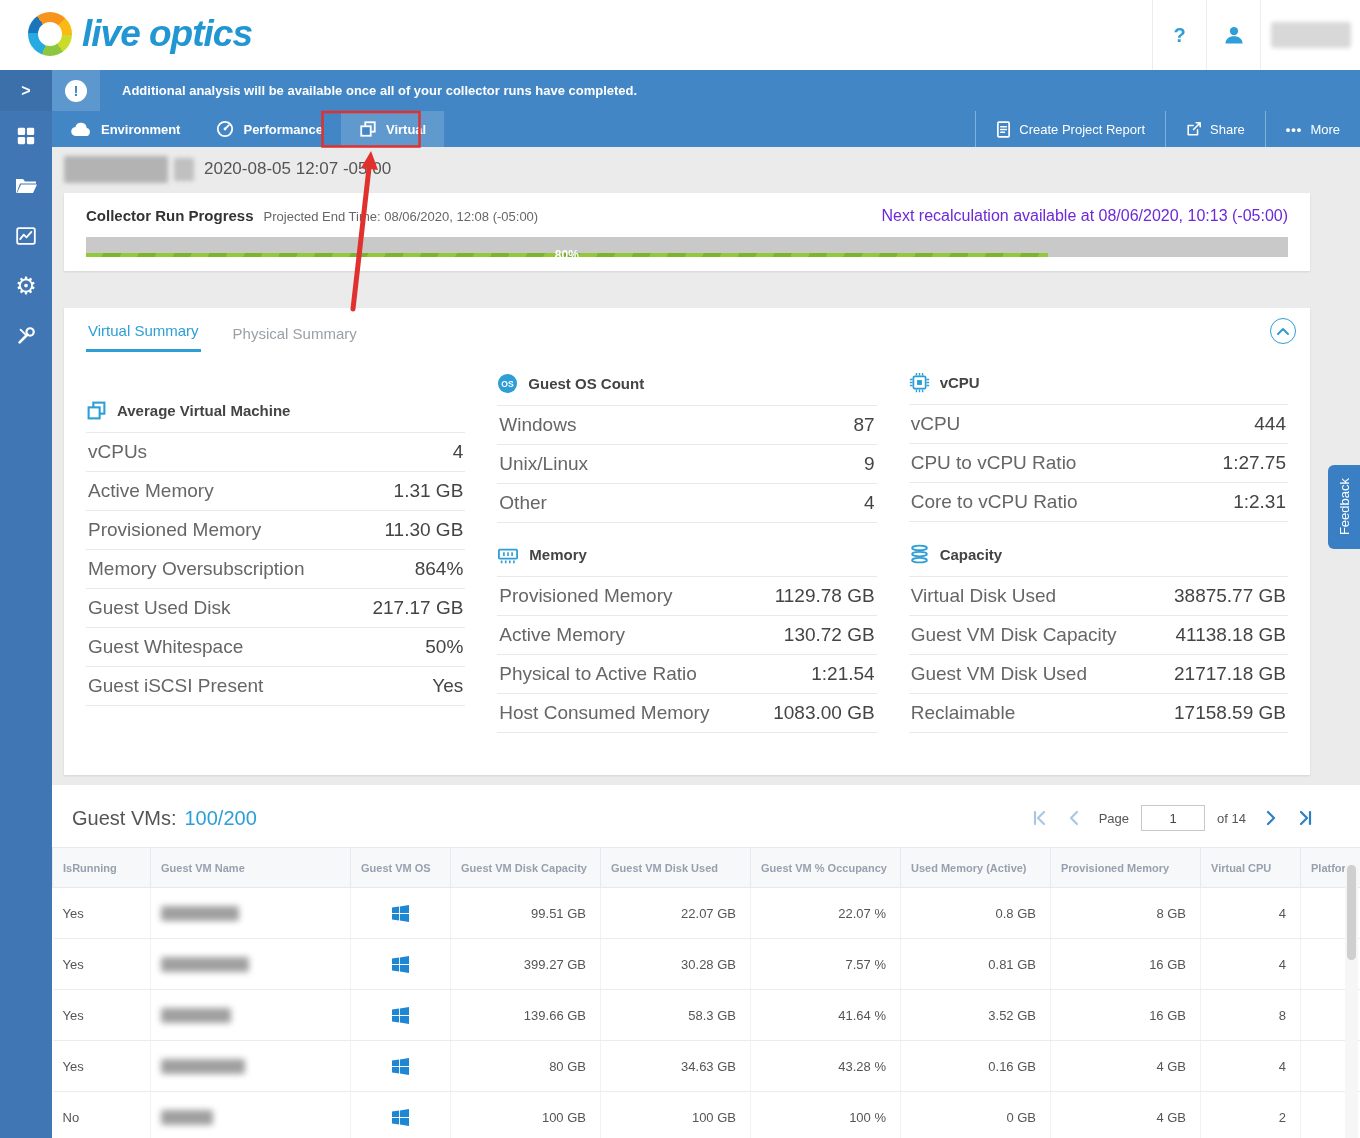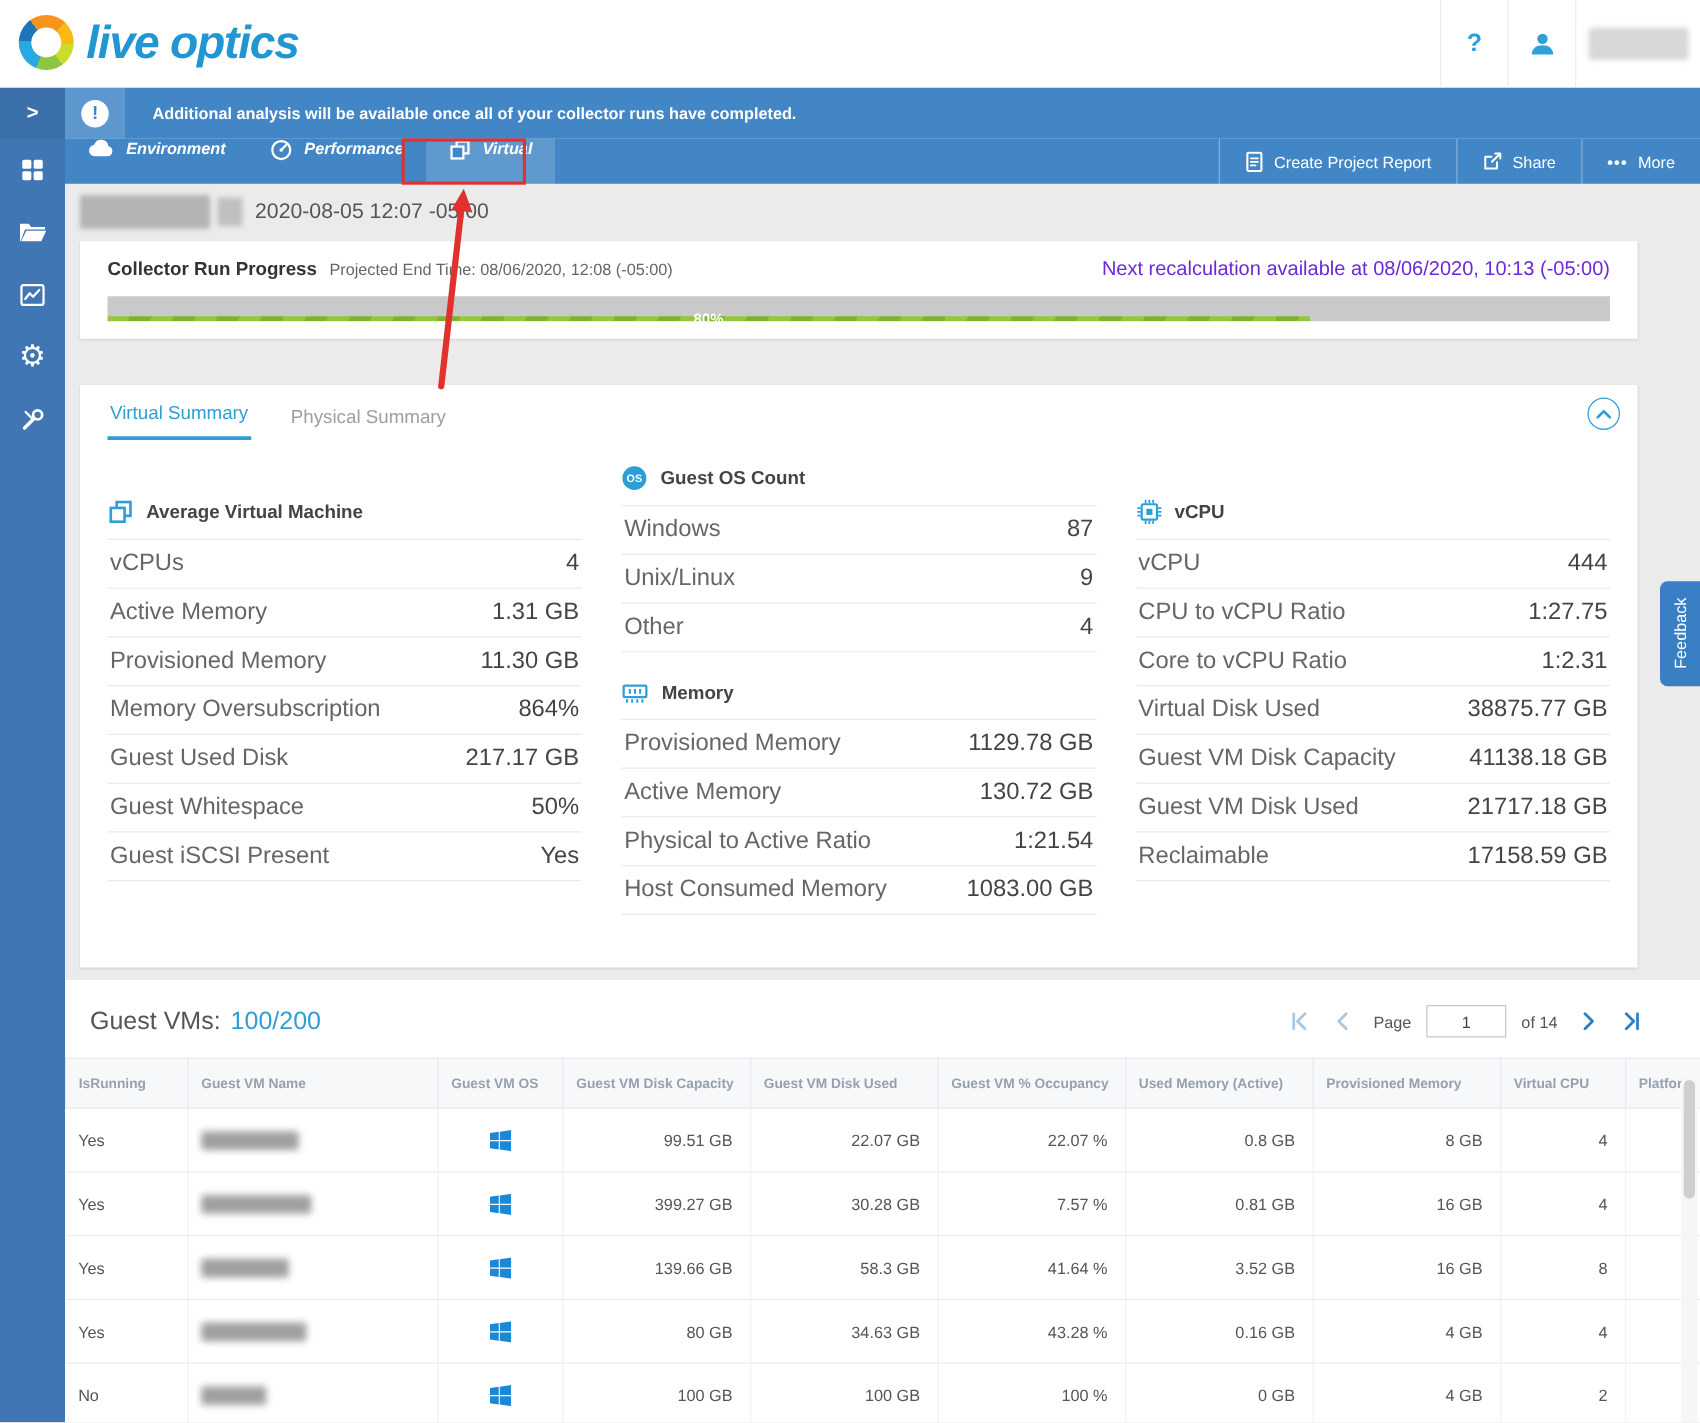--- a/index.html
+++ b/index.html
@@ -2,21 +2,21 @@
 <html style="--accent: #2d9fd6; --bar-blue: #4286c5; --sidebar-blue: #4076b4; --progress-green: #8dc63f; --annotation-red: #e0312f;"><head>
 <meta charset="utf-8">
 <style>
   * { margin:0; padding:0; box-sizing:border-box; }
   html,body { width:1360px; height:1138px; overflow:hidden; }
   body { font-family:"Liberation Sans",sans-serif; background:#fff; }
   .screen { position:relative; width:1360px; height:1138px; overflow:hidden; background:#ebebeb; }
 
   
   .header { position:absolute; top:0; left:0; width:1360px; height:70px; background:#fff; z-index:5; }
-  .logo { position:absolute; left:15px; top:12px; display:flex; align-items:center; }
+  .logo { position:absolute; left:28px; top:12px; display:flex; align-items:center; }
   .logo-ring { width:44px; height:44px; border-radius:50%; position:relative;
     background:conic-gradient(#f7941e 0 12%,#fdb913 12% 26%,#cbdb2a 26% 40%,#8dc63f 40% 56%,#27aae1 56% 76%,#1b75bb 76% 90%,#f7941e 90% 100%); }
   .logo-ring::after { content:""; position:absolute; inset:10px; background:#fff; border-radius:50%; }
   .logo-text { font-size:37px; font-weight:bold; font-style:italic; color:#2196d3; margin-left:10px; letter-spacing:-1px; }
   .header-right { position:absolute; right:0; top:0; height:70px; display:flex; align-items:center; }
   .header-cell { height:70px; display:flex; align-items:center; justify-content:center; border-left:1px solid #ededed; }
   .cell-help { width:54px; color:var(--accent,#2d9fd6); font-size:20px; font-weight:bold; }
   .cell-user { width:54px; }
   .cell-blur { width:100px; }
   .hdr-blur { width:80px; height:26px; background:#d8d8d8; border-radius:3px; filter:blur(2px); }
@@ -28,21 +28,21 @@
   .sb-gear { color:#fff; font-size:24px; line-height:1; }
 
   
   .notif { position:absolute; left:52px; top:70px; right:0; height:41px; background:var(--bar-blue,#4286c5); display:flex; align-items:center; z-index:3; }
   .notif-icon-cell { width:48px; height:41px; background:rgba(255,255,255,.14); display:flex; align-items:center; justify-content:center; }
   .excl-circle { width:22px; height:22px; border-radius:50%; background:#fff; color:#4286c5; font-weight:bold; font-size:15px; display:flex; align-items:center; justify-content:center; }
   .notif-text { color:#fff; font-weight:bold; font-size:13px; margin-left:22px; }
 
   
   .nav { position:absolute; left:52px; top:111px; right:0; height:36px; background:var(--bar-blue,#4286c5); display:flex; align-items:stretch; z-index:3; }
-  .nav-tab { display:flex; align-items:flex-start; gap:9px; padding:0 18px; color:#fff; font-size:13px; font-weight:bold; cursor:pointer;font-style:italic; }
+  .nav-tab { display:flex; align-items:center; gap:9px; padding:0 18px; color:#fff; font-size:13px; font-weight:bold; cursor:pointer; }
   .nav-tab.virtual { background:rgba(255,255,255,.16); }
   .nav-actions { margin-left:auto; display:flex; }
   .nav-action { display:flex; align-items:center; gap:8px; padding:0 20px; color:#fff; font-size:13px; border-left:1px solid rgba(255,255,255,.35); cursor:pointer; }
   .dots { letter-spacing:1px; font-weight:bold; }
 
   
   .content { position:absolute; left:52px; top:147px; width:1308px; height:991px; background:#ebebeb; overflow:hidden; z-index:2; }
   .title-row { display:flex; align-items:center; height:36px; margin:4px 0 0 12px; }
   .blur1 { width:104px; height:27px; background:#b3b3b3; filter:blur(2px); border-radius:2px; }
   .blur2 { width:20px; height:23px; background:#c0c0c0; filter:blur(2px); margin-left:6px; border-radius:2px; }
@@ -368,20 +368,30 @@
               <div class="stat-row">
                 <span class="stat-label">CPU to vCPU Ratio</span>
                 <span class="stat-value">1:27.75</span>
               </div>
               <div class="stat-row">
                 <span class="stat-label">Core to vCPU Ratio</span>
                 <span class="stat-value">1:2.31</span>
               </div>
             </div>
 
+          <div class="section-head section-gap">
+            <span class="sum-icon">
+              <svg width="21" height="21" viewBox="0 0 24 24">
+                <ellipse cx="12" cy="4.5" rx="8.5" ry="2.6" fill="none" stroke="#2d9fd6" stroke-width="2"></ellipse>
+                <ellipse cx="12" cy="11.5" rx="8.5" ry="2.6" fill="none" stroke="#2d9fd6" stroke-width="2"></ellipse>
+                <ellipse cx="12" cy="18.5" rx="8.5" ry="2.6" fill="none" stroke="#2d9fd6" stroke-width="2"></ellipse>
+              </svg>
+            </span>
+            <span class="section-title">Capacity</span>
+          </div>
           <div>
               <div class="stat-row">
                 <span class="stat-label">Virtual Disk Used</span>
                 <span class="stat-value">38875.77 GB</span>
               </div>
               <div class="stat-row">
                 <span class="stat-label">Guest VM Disk Capacity</span>
                 <span class="stat-value">41138.18 GB</span>
               </div>
               <div class="stat-row">

